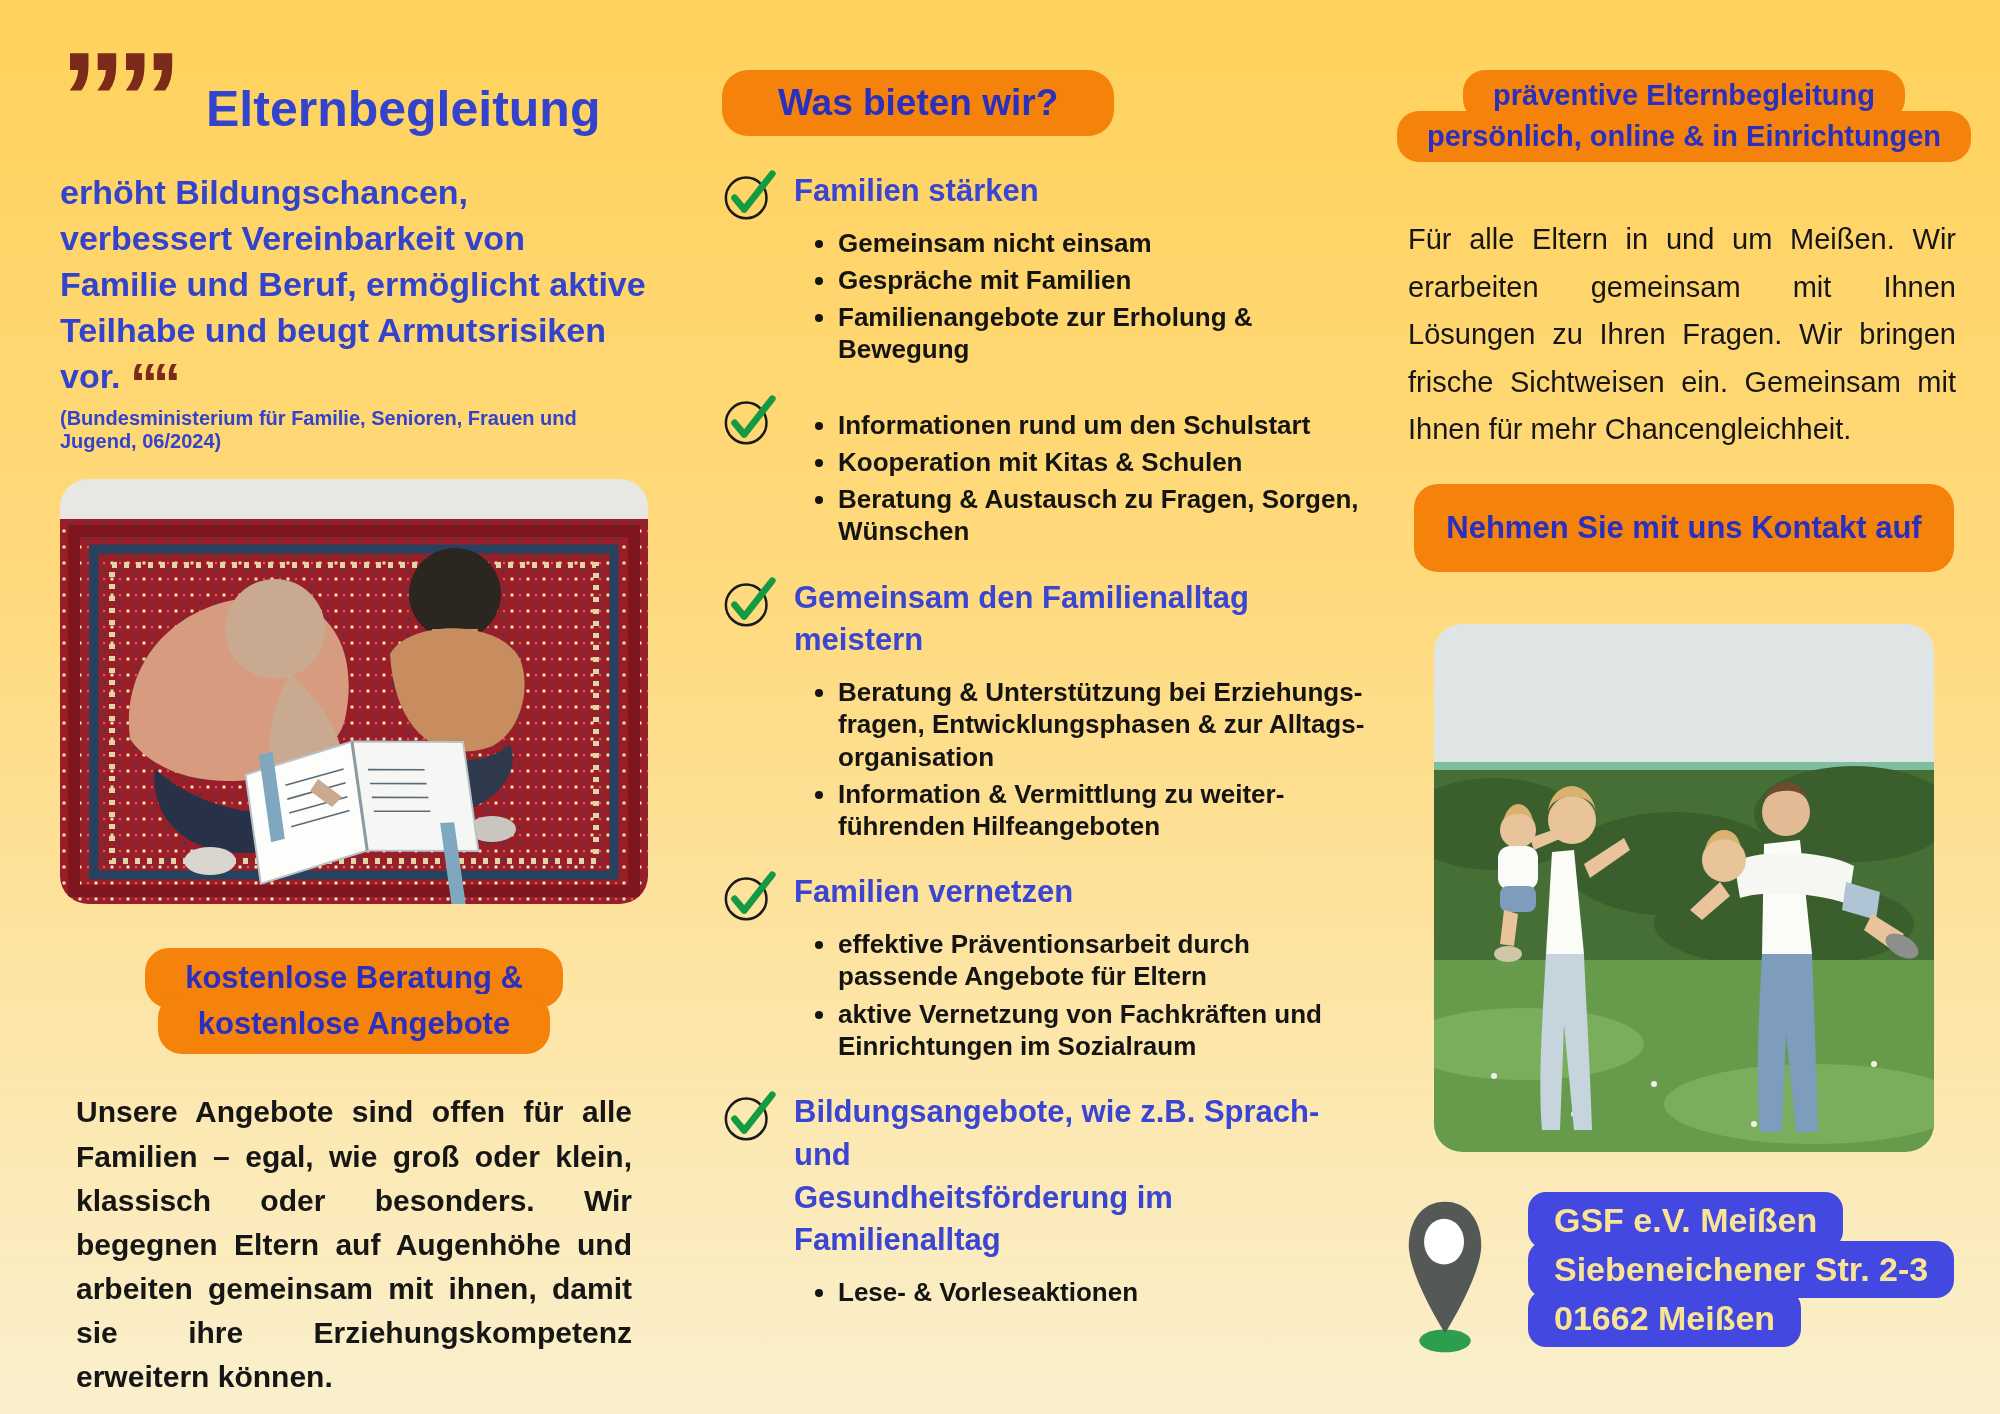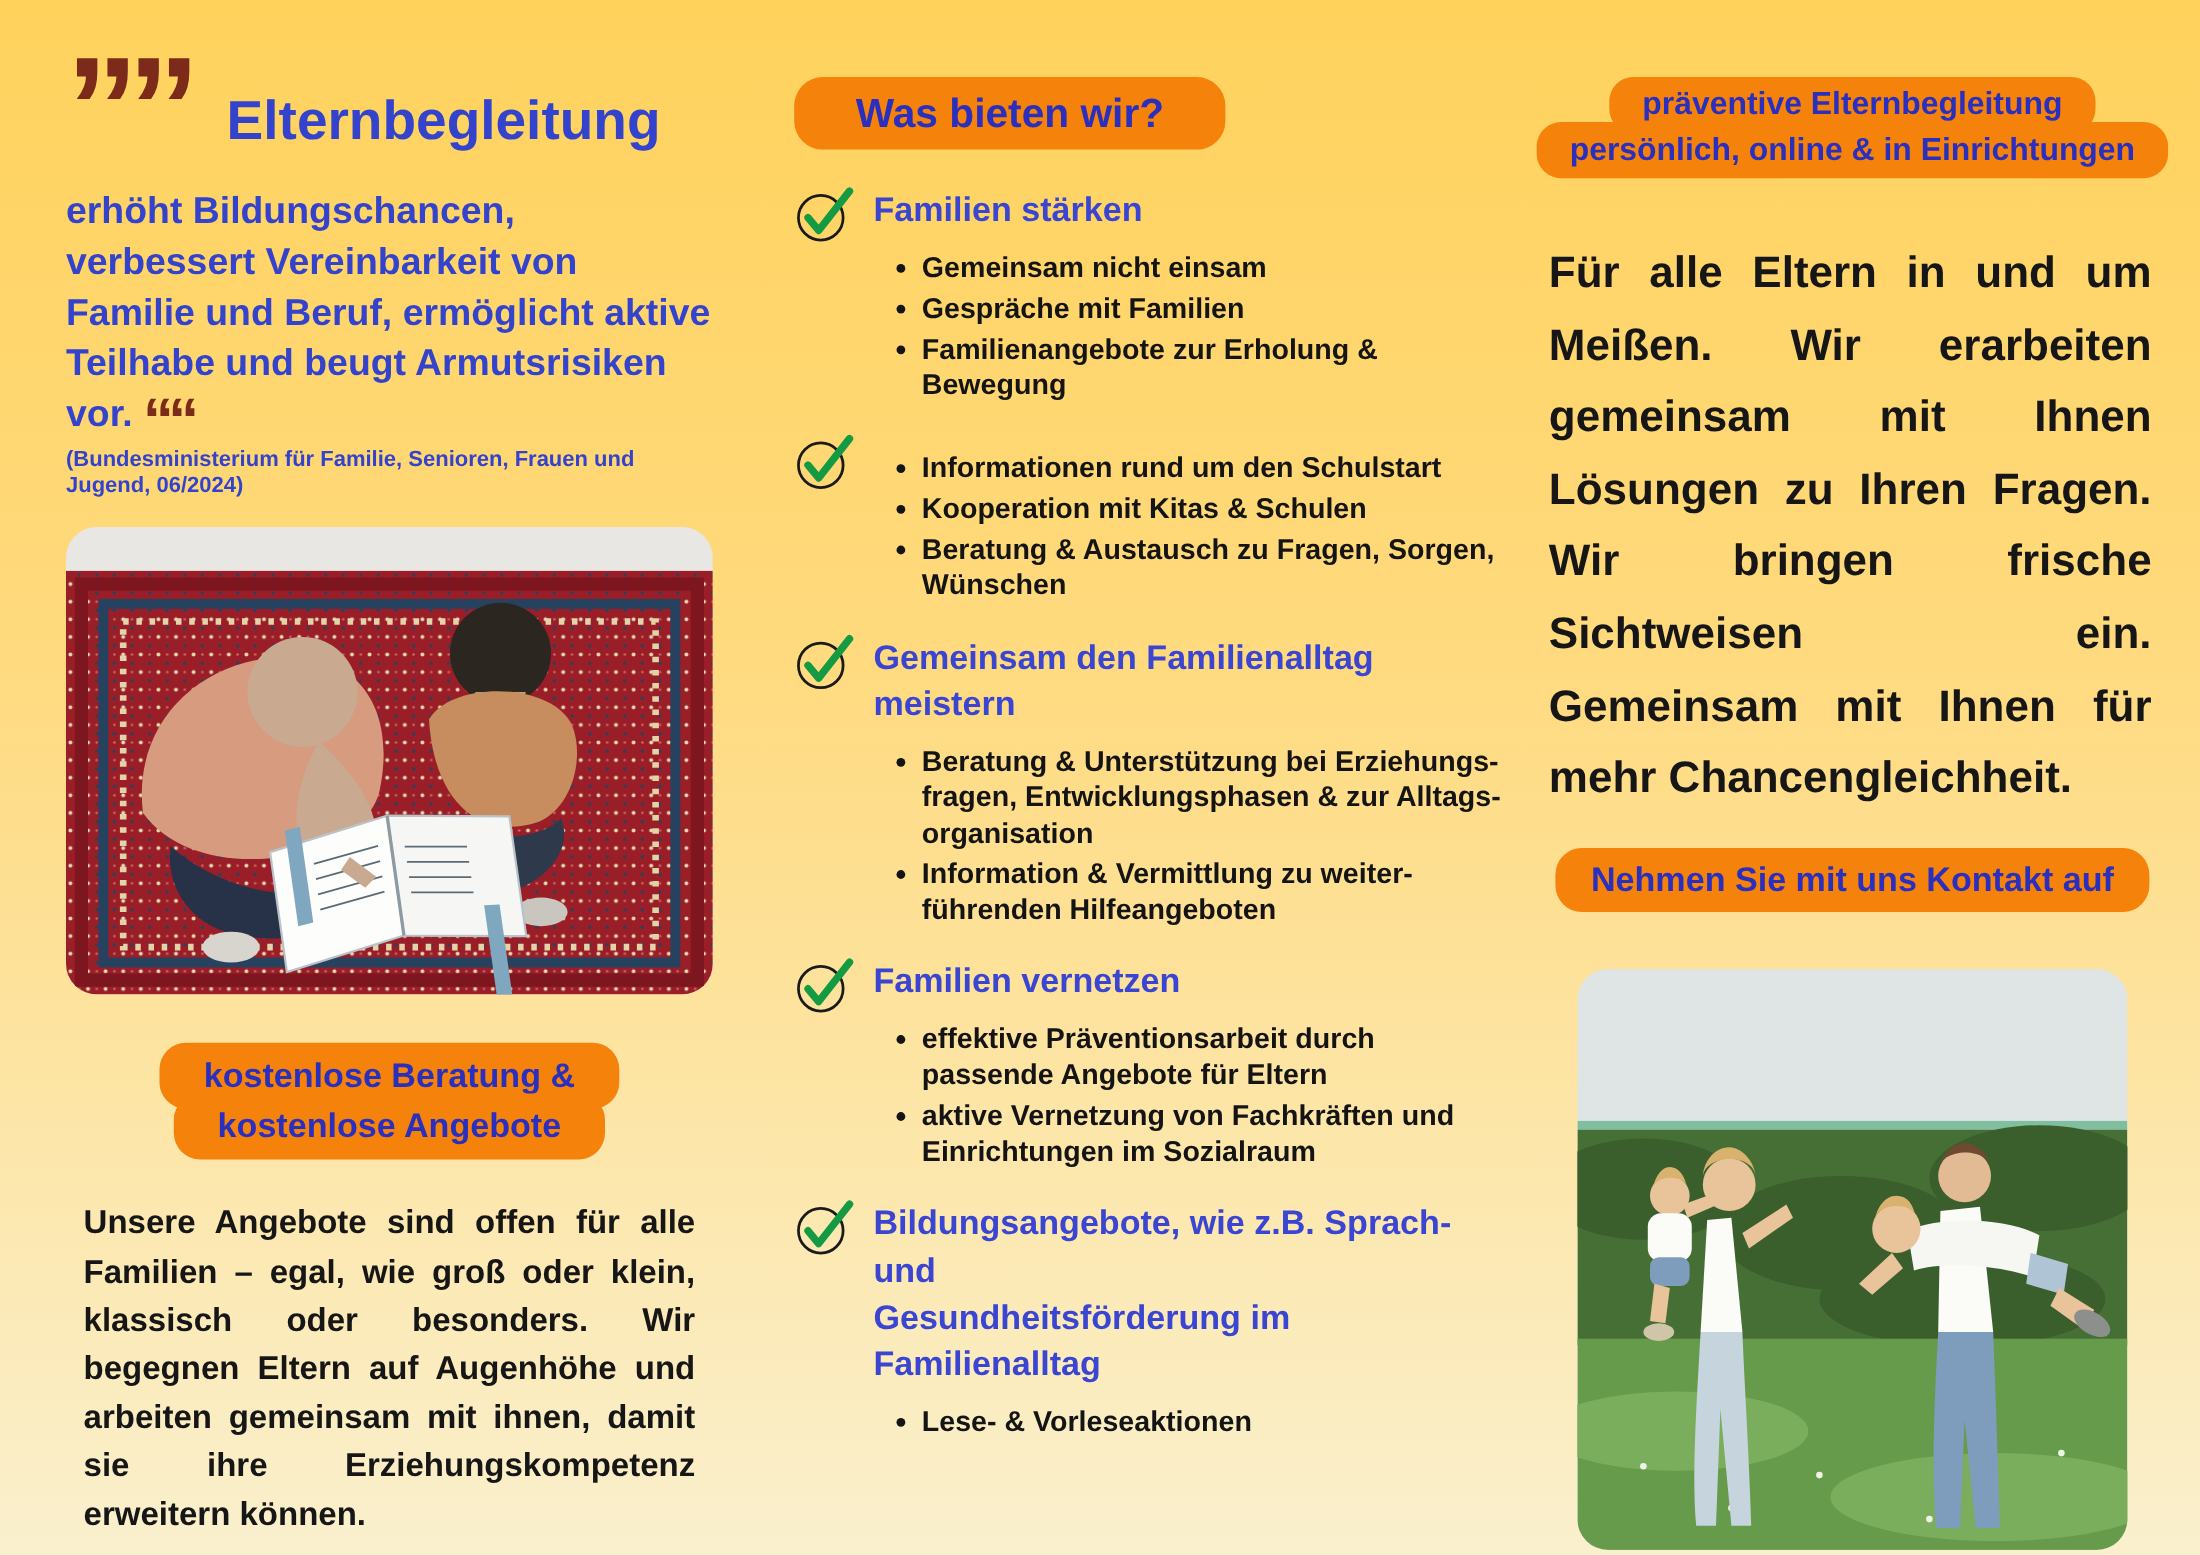--- a/index.html
+++ b/index.html
@@ -36,23 +36,23 @@
   .sec-title{color:#3A45D2;font-size:31px;font-weight:700;line-height:1.38;white-space:pre-line;margin:0;}
   .sec-title .underlined{text-decoration:underline;text-decoration-thickness:2px;text-underline-offset:5px;}
   .sec-sub{display:block;}
   .bullets{margin:14px 0 0 0;padding-left:44px;}
   .bullets li{color:#141414;font-size:26px;font-weight:600;line-height:1.24;margin-bottom:5px;white-space:pre-line;}
 
   
   .badge-stack-right{display:flex;flex-direction:column;align-items:center;margin-bottom:54px;}
   .chip-small{font-size:29px;padding:9px 30px;border-radius:22px;}
   .chip-small + .chip-small{margin-top:-10px;}
-  .para-right{color:#161616;font-size:40px;font-weight:700;line-height:1.64;text-align:justify;margin:0 0 30px 0;width:548px;}
+  .para-right{color:#161616;font-size:29px;font-weight:400;line-height:1.64;text-align:justify;margin:0 0 30px 0;width:548px;}
   .contact-row{display:flex;justify-content:center;margin-bottom:52px;}
-  .contact-row .chip{font-size:31px;padding:11px 32px;border-radius:24px;}
+  .contact-row .chip{font-size:31px;padding:26px 32px;border-radius:24px;}
   .photo-right{width:500px;height:528px;margin-left:26px;margin-bottom:44px;}
   .footer-row{display:flex;align-items:flex-start;gap:40px;margin-left:-6px;}
   .pin{width:86px;height:162px;flex:0 0 auto;}
   .addr-stack{display:flex;flex-direction:column;align-items:flex-start;margin-top:-4px;}
   .addr-chip{background:#4348E0;color:#F8E494;font-size:34px;font-weight:700;padding:9px 26px;border-radius:18px;white-space:nowrap;}
   .addr-chip + .addr-chip{margin-top:-8px;}
 </style>
 </head>
 <body>
 

